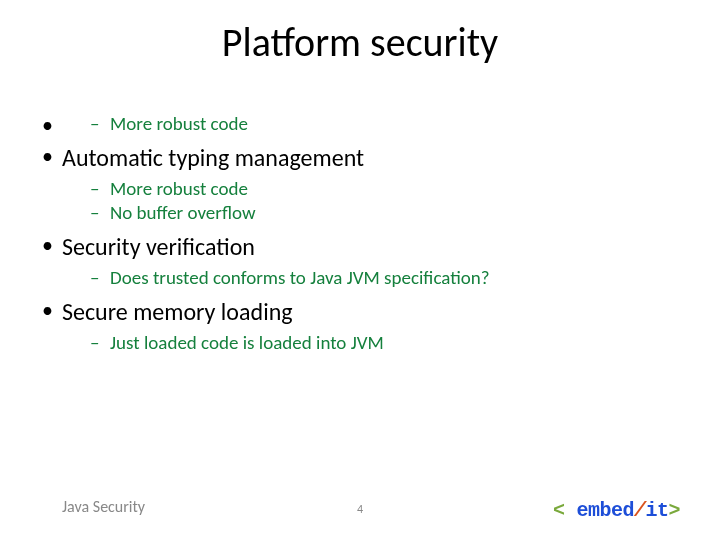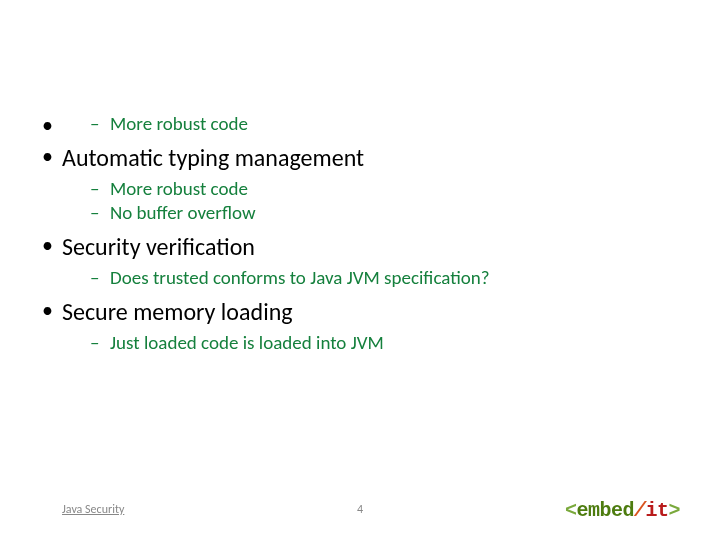--- a/index.html
+++ b/index.html
@@ -71,51 +71,51 @@
     content: "–";
     position: absolute;
     left: 0;
     top: 0;
     font-size: 19px;
   }
   .footer-left {
     position: absolute;
     left: 62px;
     bottom: 24px;
-    font-size: 12px;
+    font-size: 16px;
     color: #888;
-    text-decoration: underline;
   }
   .footer-center {
     position: absolute;
     left: 0;
     width: 720px;
     bottom: 24px;
     text-align: center;
     font-size: 12px;
     color: #888;
   }
   .footer-logo {
     position: absolute;
     right: 40px;
     bottom: 18px;
     font-family: "Courier New", Consolas, monospace;
     font-size: 20px;
     letter-spacing: -0.5px;
   }
   .footer-logo .angle { color: #7aa93c; font-weight: bold; }
-  .footer-logo .embed { color: #4d7c0f; font-weight: bold; }
+  .footer-logo .embed { color: #1d4ed8; font-weight: bold; margin-left: 12px; }
   .footer-logo .slash { color: #d9531e; font-weight: bold; font-style: italic; }
-  .footer-logo .it    { color: #b91c1c; font-weight: bold; }
+  .footer-logo .it    { color: #1d4ed8; font-weight: bold; }
 </style>
 </head>
 <body>
 
 <div class="slide">
 
+  <div class="title">Platform security</div>
 
   <div class="content">
     <ul class="top">
       <li>
         <ul class="sub">
           <li>More robust code</li>
         </ul>
       </li>
       <li>
         <span>Automatic typing management</span>

